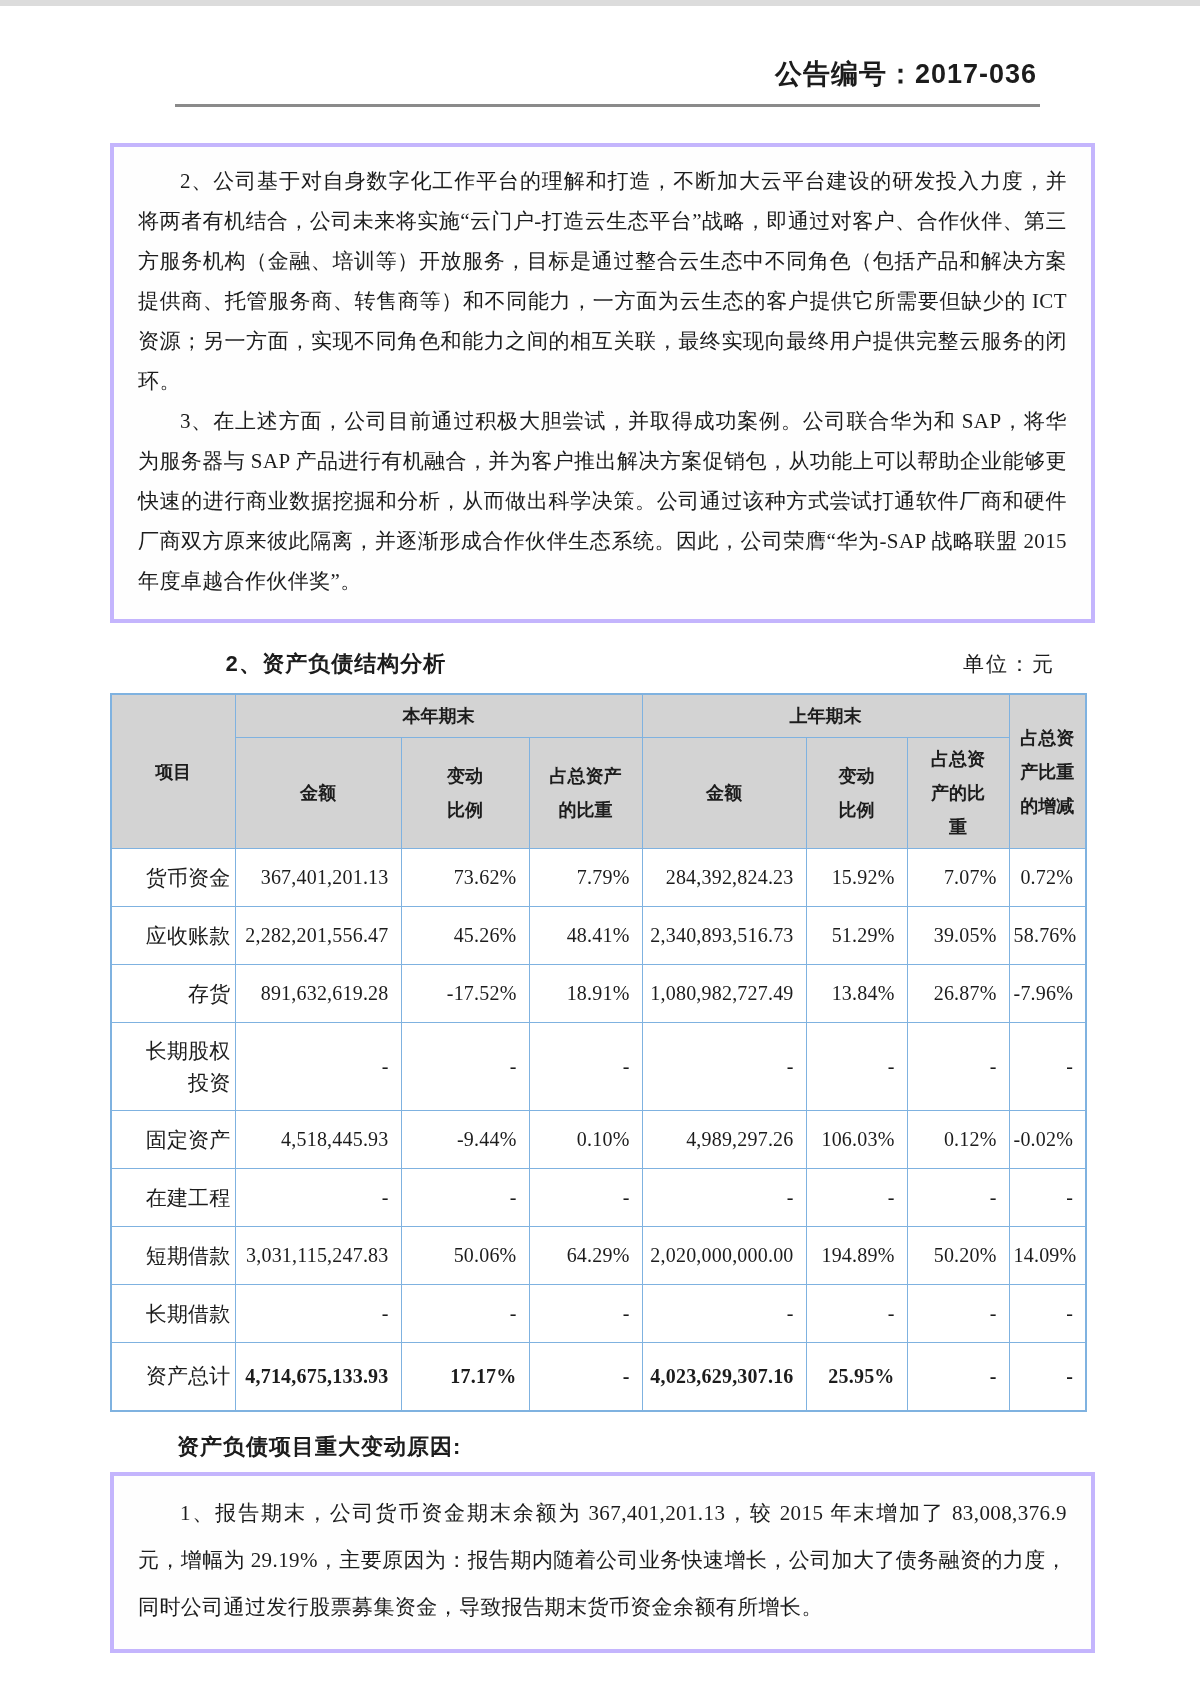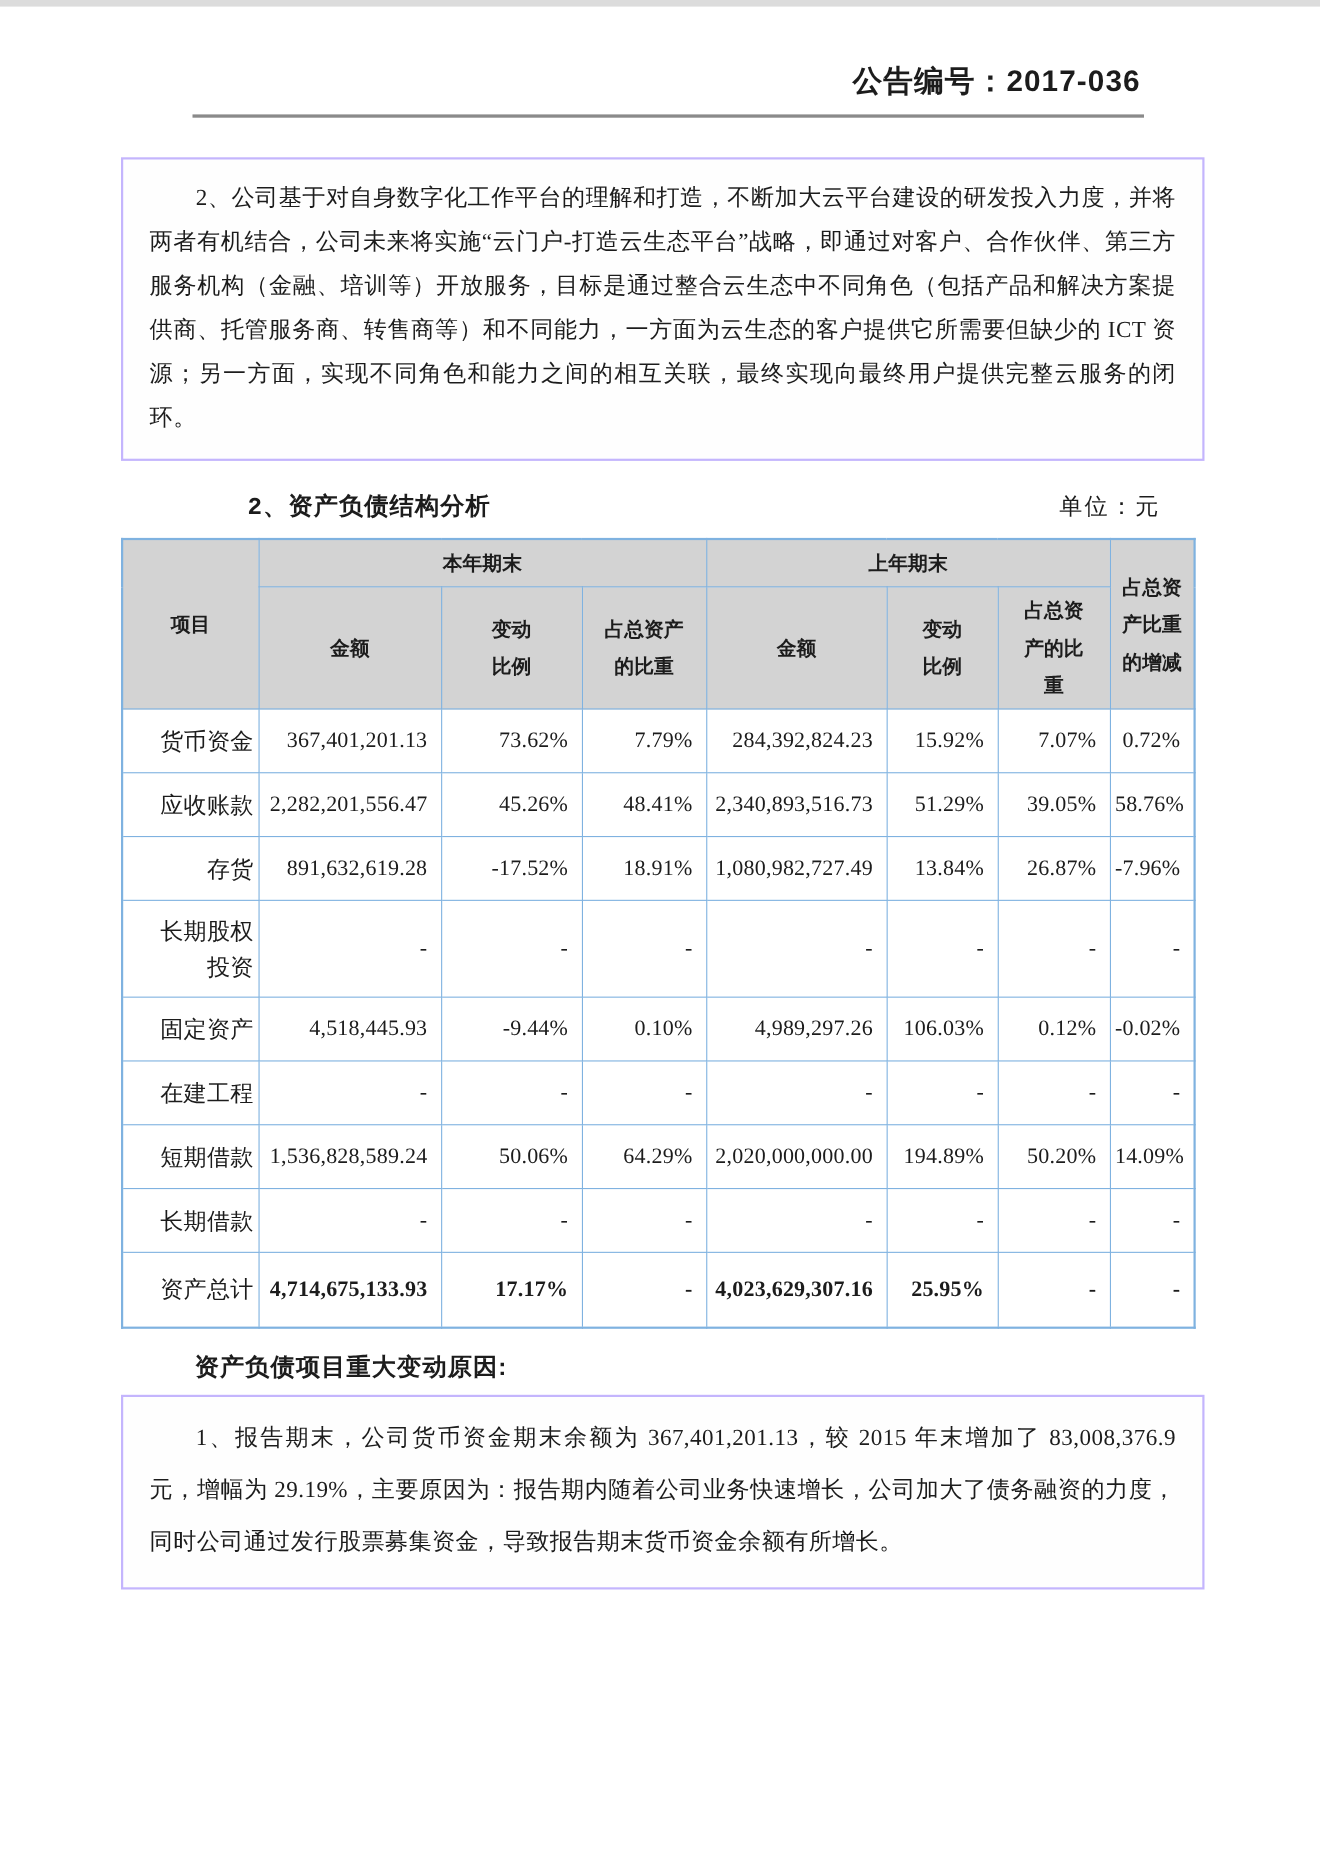--- a/index.html
+++ b/index.html
@@ -22,21 +22,21 @@
   }
   .head-rule{
     margin:12px 0 0 175px;
     width:865px;height:0;
     border-top:3px solid #8a8a8a;
   }
 
   
   .text-box{
     margin:36px 105px 0 110px;
-    border:2px solid #c4b5fd;
+    border:4px solid #c4b5fd;
     background:#fefefe;
     padding:14px 24px 18px 24px;
   }
   .text-box p{
     margin:0;
     font-size:21px;
     line-height:40px;
     text-indent:2em;
     text-align:justify;
     letter-spacing:0.4px;
@@ -113,20 +113,21 @@
 <body>
 
 <div class="page">
   <div class="top-edge"></div>
 
   <div class="ann-no">公告编号：2017-036</div>
   <div class="head-rule"></div>
 
   <div class="text-box">
     <p>2、公司基于对自身数字化工作平台的理解和打造，不断加大云平台建设的研发投入力度，并将两者有机结合，公司未来将实施“云门户-打造云生态平台”战略，即通过对客户、合作伙伴、第三方服务机构（金融、培训等）开放服务，目标是通过整合云生态中不同角色（包括产品和解决方案提供商、托管服务商、转售商等）和不同能力，一方面为云生态的客户提供它所需要但缺少的 ICT 资源；另一方面，实现不同角色和能力之间的相互关联，最终实现向最终用户提供完整云服务的闭环。</p>
+    <p>3、在上述方面，公司目前通过积极大胆尝试，并取得成功案例。公司联合华为和 SAP，将华为服务器与 SAP 产品进行有机融合，并为客户推出解决方案促销包，从功能上可以帮助企业能够更快速的进行商业数据挖掘和分析，从而做出科学决策。公司通过该种方式尝试打通软件厂商和硬件厂商双方原来彼此隔离，并逐渐形成合作伙伴生态系统。因此，公司荣膺“华为-SAP 战略联盟 2015 年度卓越合作伙伴奖”。</p>
   </div>
 
   <div class="section-row">
     <span class="section-title">2、资产负债结构分析</span>
     <span class="unit-label">单位：元</span>
   </div>
 
   <table class="bs">
     <colgroup>
       <col style="width:124px">
@@ -218,21 +219,21 @@
         <td>-</td>
         <td>-</td>
         <td>-</td>
         <td>-</td>
         <td>-</td>
         <td>-</td>
         <td>-</td>
       </tr>
       <tr>
         <td class="item">短期借款</td>
-        <td>1,536,828,589.24</td>
+        <td>3,031,115,247.83</td>
         <td>50.06%</td>
         <td>64.29%</td>
         <td>2,020,000,000.00</td>
         <td>194.89%</td>
         <td>50.20%</td>
         <td>14.09%</td>
       </tr>
       <tr>
         <td class="item">长期借款</td>
         <td>-</td>

